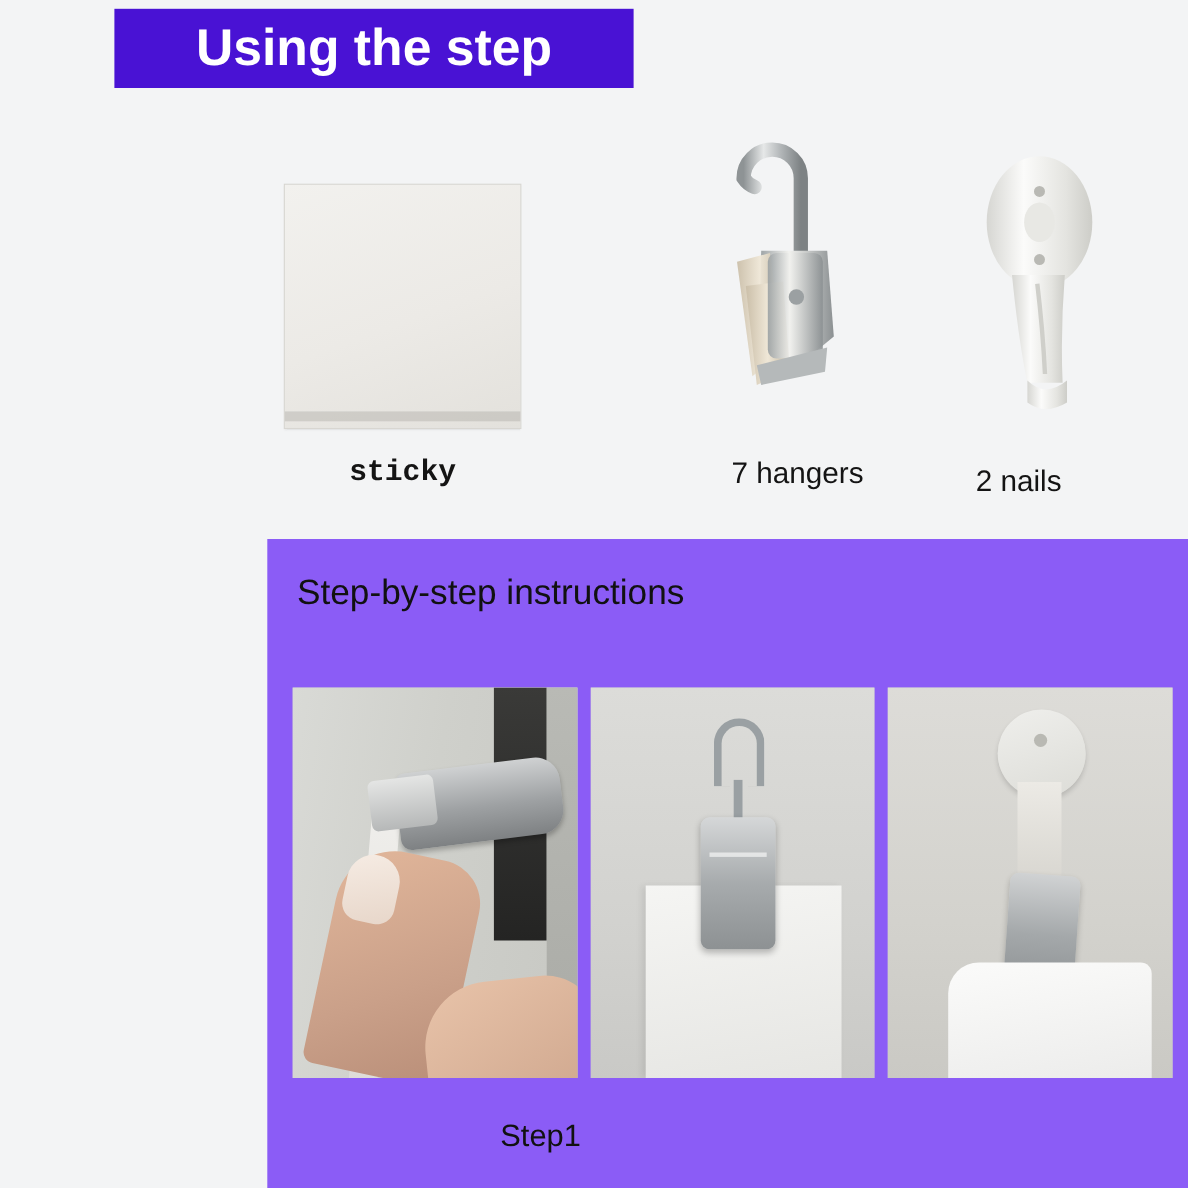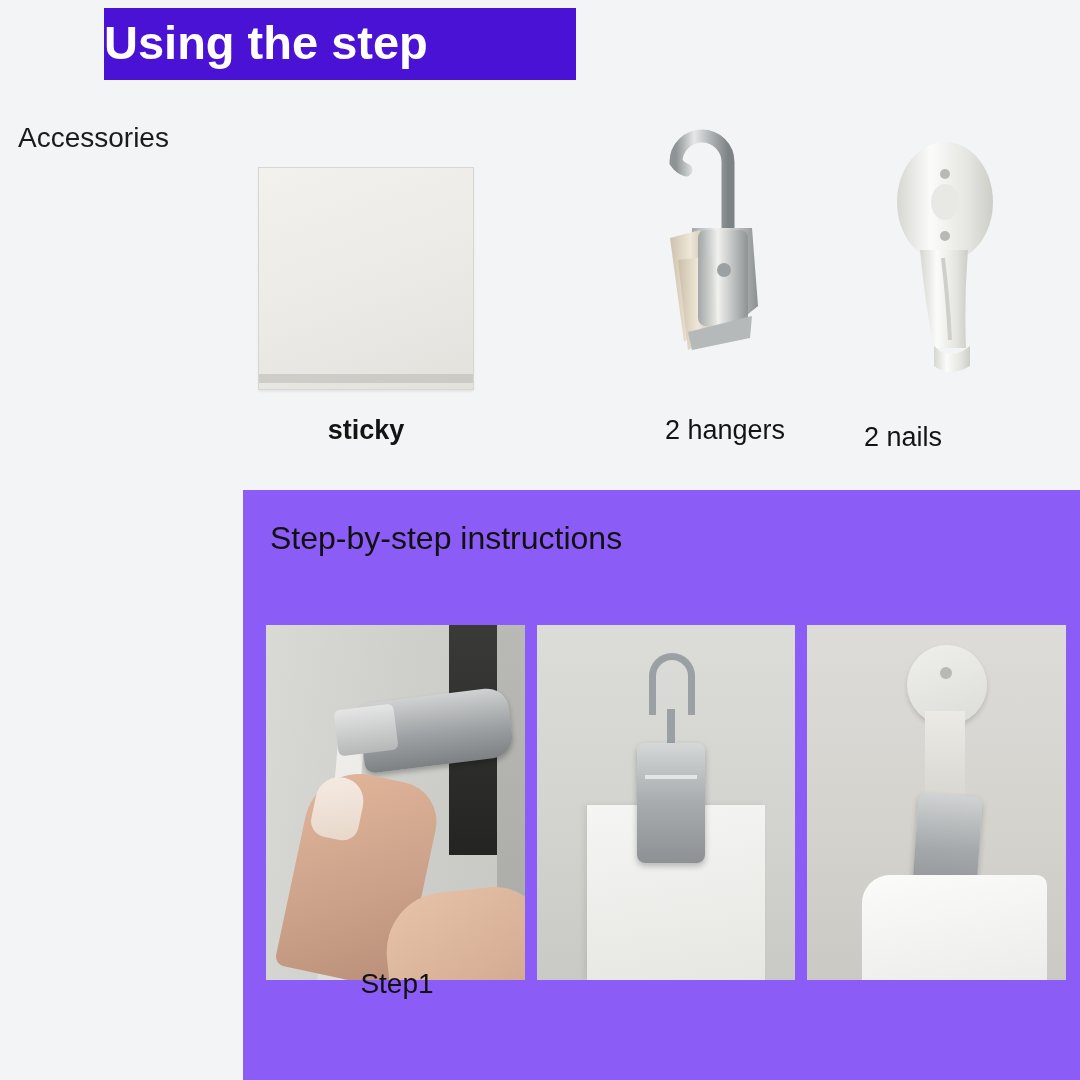--- a/index.html
+++ b/index.html
@@ -17,21 +17,21 @@
   }
 
   
   .title-banner {
     position: absolute;
     left: 104px; top: 8px;
     width: 472px; height: 72px;
     background: #4912d4;
     display: flex;
     align-items: center;
-    justify-content: flex-start;
+    justify-content: center;
   }
   .title-banner .title-text {
     color: #ffffff;
     font-size: 47px;
     font-weight: bold;
     letter-spacing: 0px;
     white-space: nowrap;
     line-height: 1;
     transform: translateY(-2px);
   }
@@ -69,29 +69,29 @@
     border: 1px solid #d8d6d1;
     box-shadow: 0 2px 2px rgba(0,0,0,0.06);
   }
   .sticky-pad::after {
     content: "";
     position: absolute;
     left: 0; right: 0; bottom: 6px;
     height: 9px;
     background: rgba(160,158,152,0.35);
   }
-  .cap-sticky { left: 236px; top: 305px; font-weight: bold; }
+  .cap-sticky { left: 236px; top: 305px; font-weight: bold; font-family: Liberation Mono, monospace; }
 
   
   .hanger { position: absolute; left: 640px; top: 0px; width: 170px; height: 275px; }
   .cap-hanger { left: 595px; top: 305px; }
 
   
   .nail { position: absolute; left: 880px; top: 30px; width: 130px; height: 250px; }
-  .cap-nail { left: 773px; top: 312px; }
+  .cap-nail { left: 796px; top: 312px; }
 
   
   .instr-panel {
     position: absolute;
     left: 243px; top: 490px;
     width: 837px; height: 590px;
     background: #8b5cf6;
   }
   .instr-title {
     position: absolute;
@@ -107,23 +107,23 @@
     gap: 12px;
   }
   .step-cell {
     position: relative;
     width: 262px; height: 355px;
     overflow: hidden;
     background: #cfcfcd;
   }
   .step-caption {
     position: absolute;
-    top: 478px;
+    top: 527px;
     width: 262px;
-    text-align: center;
+    text-align: right;
     font-size: 28px;
     color: #111;
   }
   .cap-1 { left: 23px; }
   .cap-2 { left: 297px; }
   .cap-3 { left: 571px; }
 
   
   .s1-wall { position:absolute; left:0; top:0; width:100%; height:100%;
     background: linear-gradient(100deg,#d9dad6 0%,#cfd0cb 45%,#c7c8c3 100%); }
@@ -184,21 +184,20 @@
 </style>
 </head>
 <body>
 
 <div class="page">
 
   <div class="title-banner">
     <span class="title-text">Using the step</span>
   </div>
 
-  <div class="accessories-label">Accessories</div>
 
   <div class="acc-row">
 
     <div class="acc-item">
       <div class="sticky-pad"></div>
       <div class="acc-caption cap-sticky">sticky</div>
     </div>
 
     <div class="acc-item">
       <div class="hanger">
@@ -225,21 +224,21 @@
           <path d="M88 120 L88 52 A26 26 0 1 0 36 52 A20 20 0 0 0 46 60" fill="none" stroke="url(#metal)" stroke-width="13" stroke-linecap="round"></path>
 
           <path d="M52 118 L112 118 L118 196 L96 214 L74 214 L50 196 Z" fill="url(#metal2)"></path>
           <path d="M30 128 L60 120 L72 210 L44 232 Z" fill="url(#beige)" opacity="0.95"></path>
           <path d="M38 150 L72 146 L78 226 L48 240 Z" fill="url(#beige)"></path>
           <rect x="58" y="120" width="50" height="96" rx="8" fill="url(#metal2)" opacity="0.9"></rect>
           <circle cx="84" cy="160" r="7" fill="#9ba0a2"></circle>
           <path d="M48 222 L112 206 L110 228 L52 240 Z" fill="#b5b9ba"></path>
         </svg>
       </div>
-      <div class="acc-caption cap-hanger">2 hangers</div>
+      <div class="acc-caption cap-hanger">7 hangers</div>
     </div>
 
     <div class="acc-item">
       <div class="nail">
         <svg width="130" height="250" viewBox="0 0 130 250" xmlns="http://www.w3.org/2000/svg">
           <defs>
             <linearGradient id="plastic" x1="0" y1="0" x2="1" y2="0">
               <stop offset="0%" stop-color="#d6d6d2"></stop>
               <stop offset="35%" stop-color="#fbfbfa"></stop>
               <stop offset="75%" stop-color="#e4e4e0"></stop>

